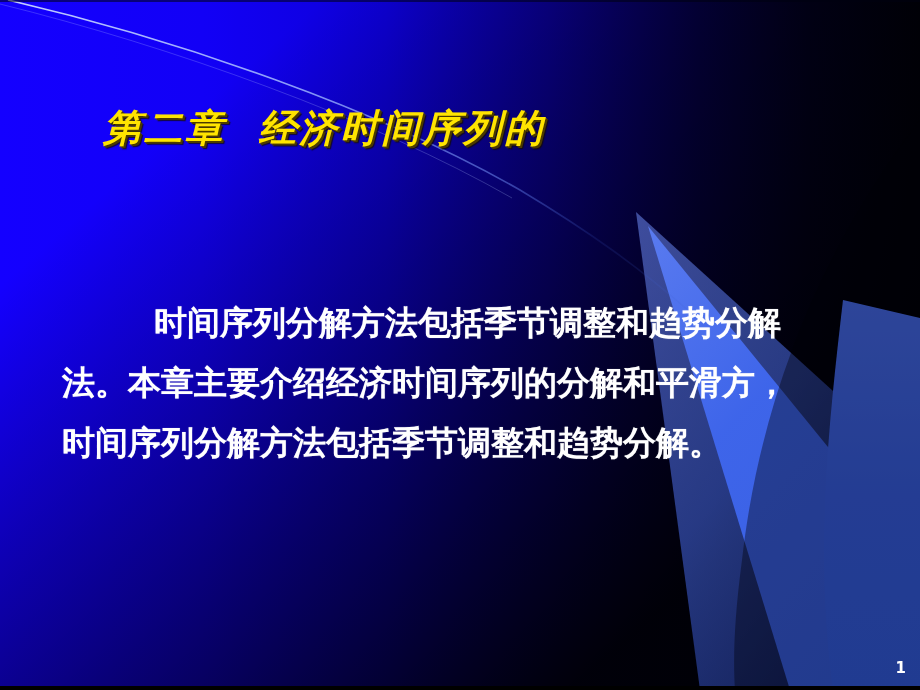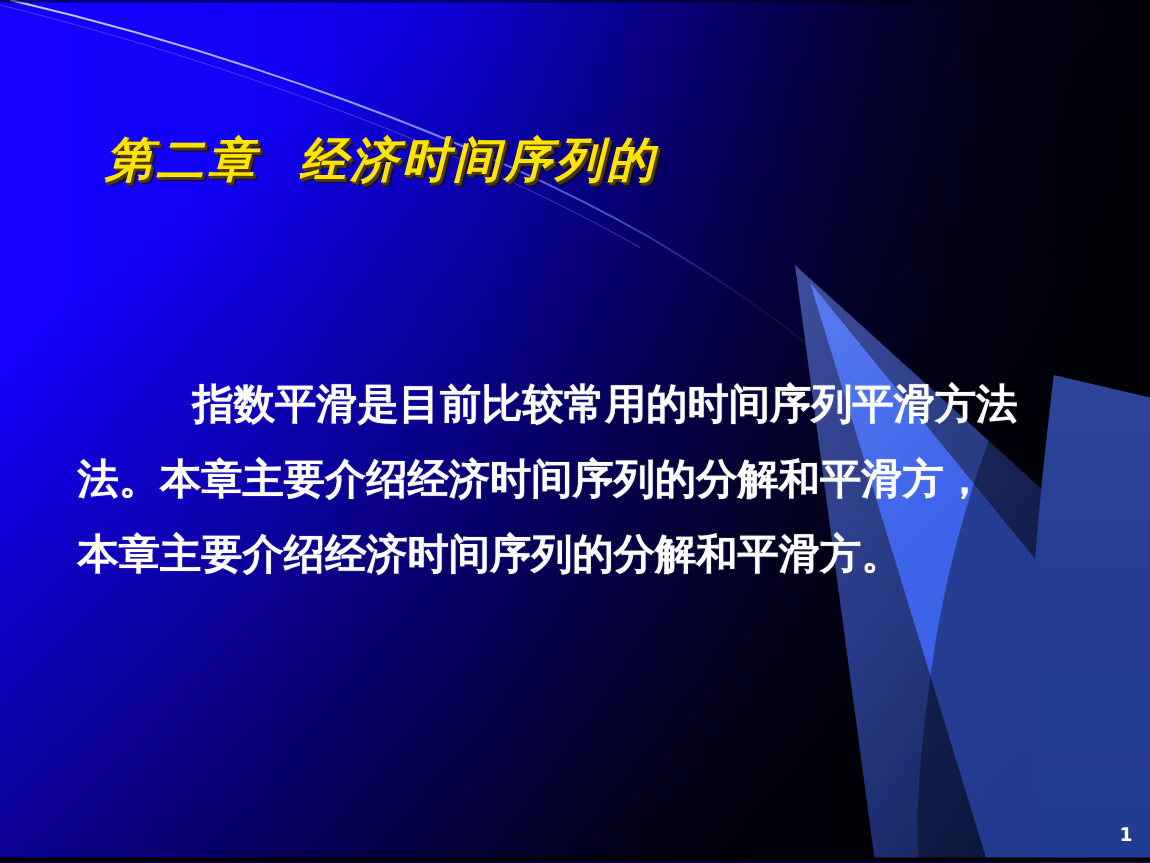--- a/index.html
+++ b/index.html
@@ -33,20 +33,21 @@
     height: 690px;
     pointer-events: none;
   }
 
   #title-block {
     position: absolute;
     left: 0;
     top: 100px;
     width: 832px;
     text-align: left;
+    padding-left: 19px;
   }
   .title-line {
     color: #ffe400;
     font-family: "DejaVu Sans", "Liberation Sans", sans-serif;
     font-weight: bold;
     font-style: italic;
     font-size: 38px;
     line-height: 56px;
     letter-spacing: 3px;
     white-space: pre;
@@ -177,21 +178,21 @@
   </svg>
 
   <div class="layer">
     <div id="title-block">
       <div class="title-line" id="title-line-1">第二章  经济时间序列的</div>
     </div>
   </div>
 
   <div class="layer">
     <div id="body-block">
-      <div class="body-line" id="body-line-1">指数平滑是目前比较常用的时间序列平滑方法</div>
+      <div class="body-line" id="body-line-1">时间序列分解方法包括季节调整和趋势分解</div>
       <div class="body-line" id="body-line-2">法。本章主要介绍经济时间序列的分解和平滑方，</div>
-      <div class="body-line" id="body-line-3">本章主要介绍经济时间序列的分解和平滑方。</div>
+      <div class="body-line" id="body-line-3">时间序列分解方法包括季节调整和趋势分解。</div>
     </div>
   </div>
 
   <div id="page-number">1</div>
 
 </div>
 
 </body></html>

